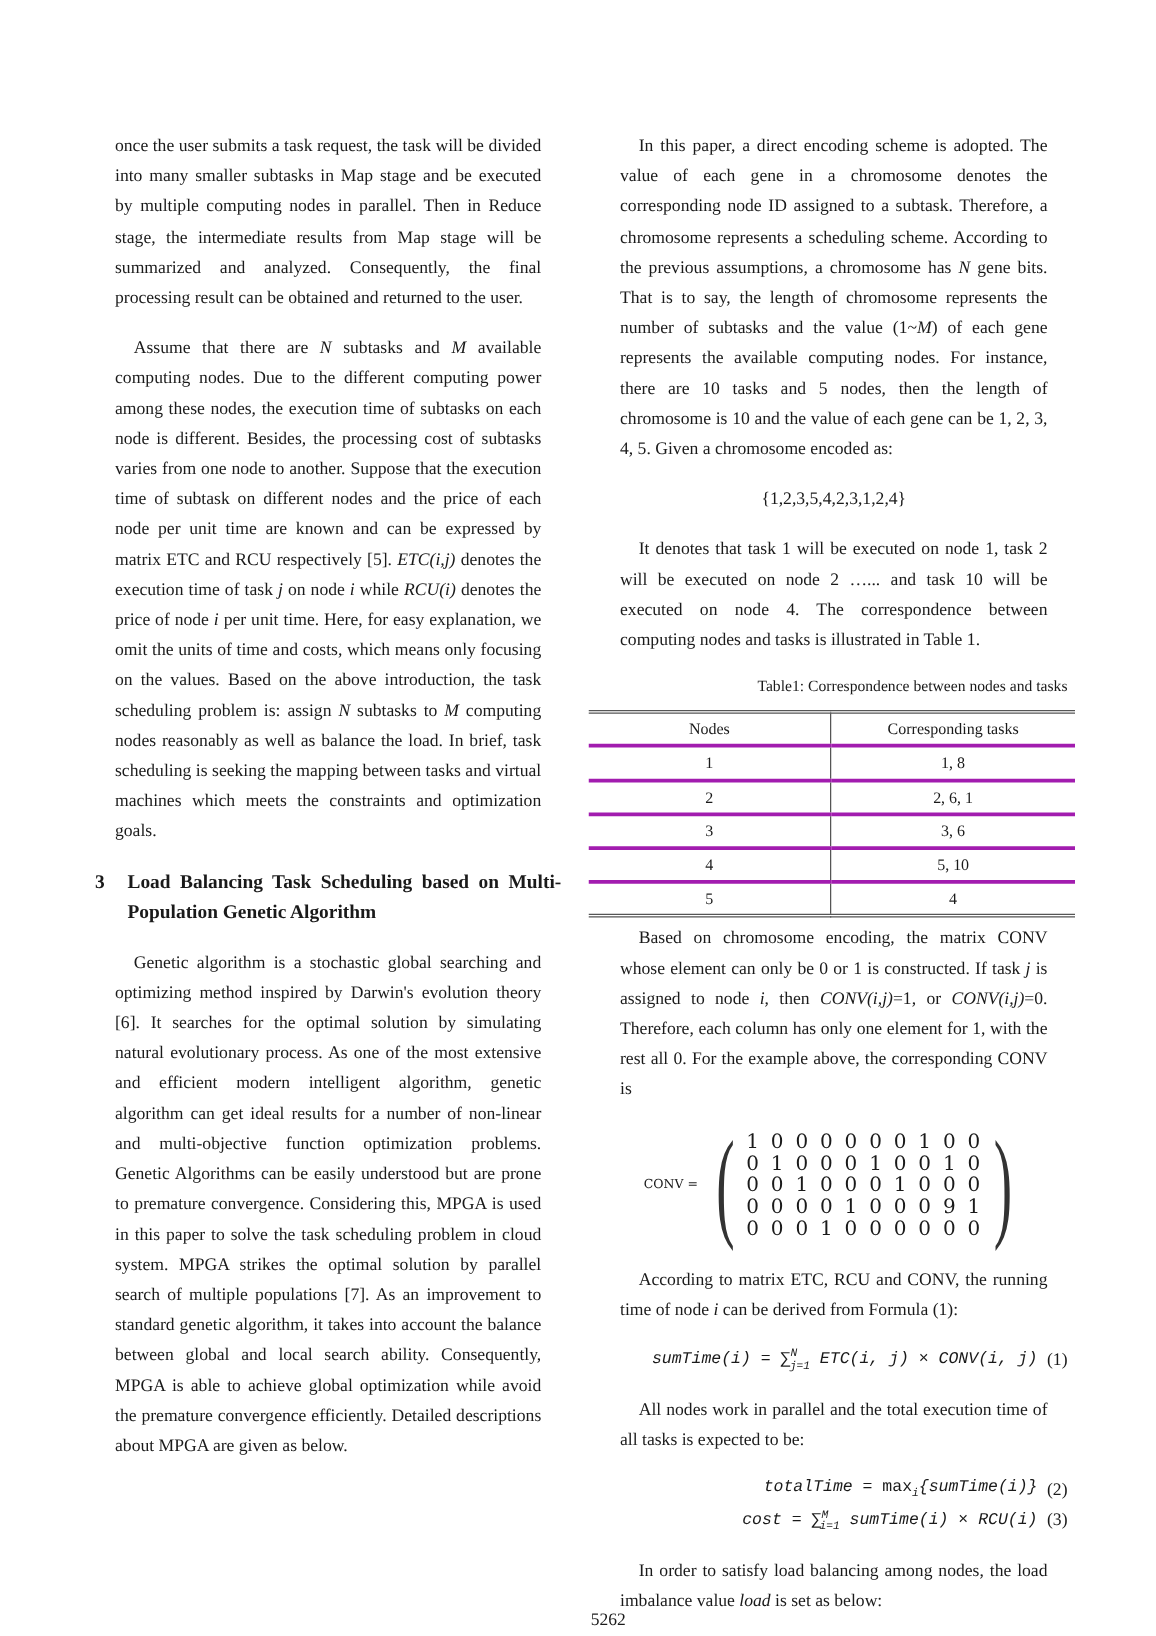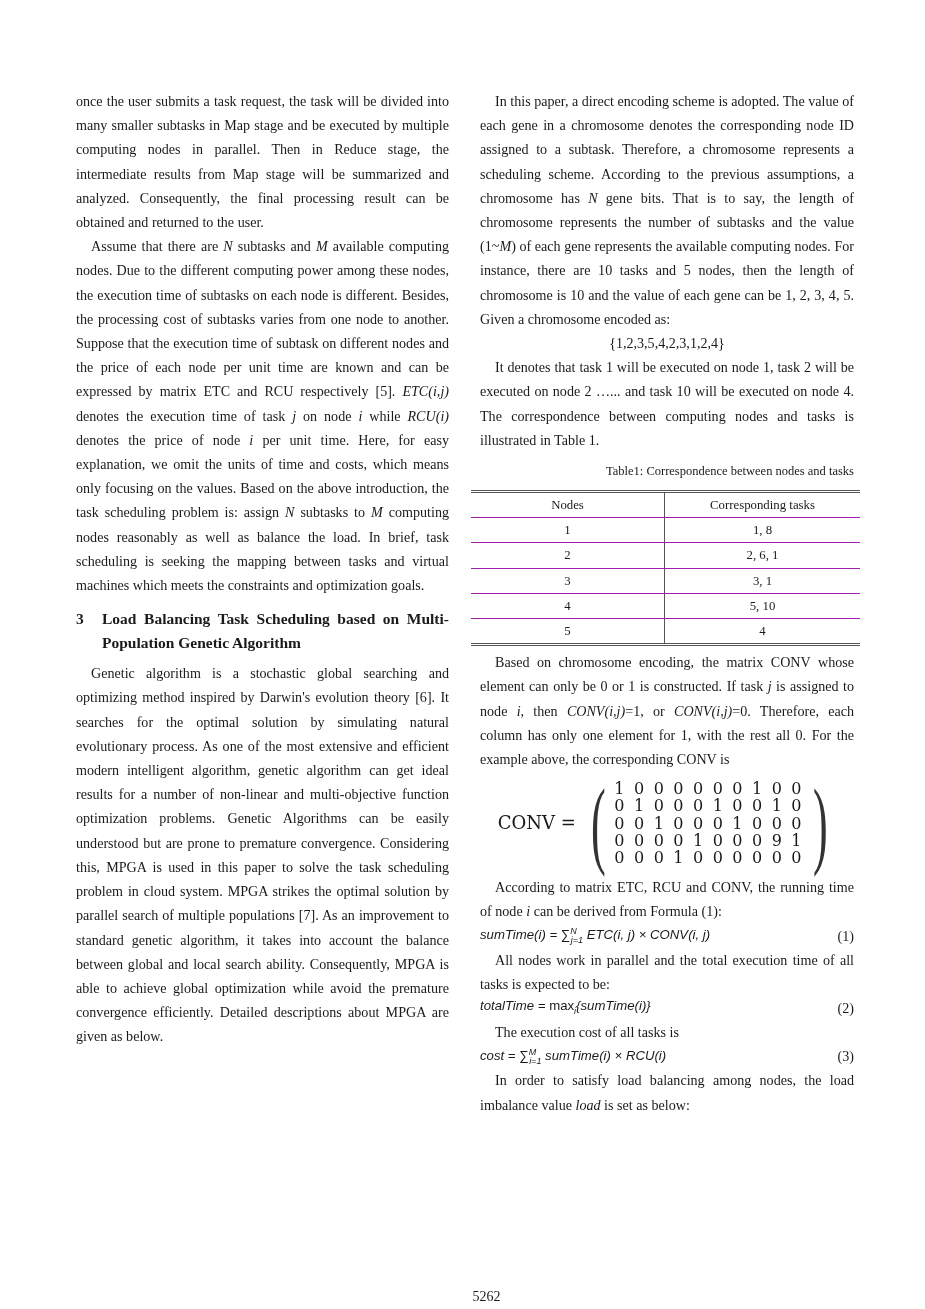--- a/index.html
+++ b/index.html
@@ -1,40 +1,40 @@
 <!DOCTYPE html>
 <html><head>
 <meta charset="utf-8">
 <style>
   html, body { margin:0; padding:0; background:#ffffff; }
   body { width:925px; height:1309px; position:relative; overflow:hidden;
          font-family:"Liberation Serif", serif; color:#1a1a1a; }
   .col { position:absolute; top:89px; width:373px; font-size:14.1px; line-height:24.2px; }
   .col.left { left:76px; }
   .col.right { left:480px; width:374px; }
-  p { margin:0; text-align:justify; }
+  p { margin:16px; text-align:justify; }
   p.indent { text-indent:15px; }
   .sec { font-weight:bold; font-size:15.5px; line-height:24px; margin:10px 0 6px 0; display:flex; }
   .sec .num { width:26px; flex:0 0 auto; }
   .sec .t { text-align:justify; text-align-last:left; }
   .sub { font-weight:bold; font-size:14.1px; margin:0 0 8px 0; line-height:24px; }
   .sub .num { display:inline-block; width:36px; }
   .center { text-align:center; }
   .caption { font-size:12.5px; text-align:right; margin:10px 0 10px 0; line-height:18px; }
   table { border-collapse:collapse; width:389px; margin-left:-9px; font-size:12.8px; }
   table { border-top:3px double #555; border-bottom:3px double #555; }
-  td, th { font-weight:normal; text-align:center; height:24px; padding:0; border-bottom:1px solid #a21caf; }
+  td, th { font-weight:normal; text-align:center; height:24px; padding:0; border-bottom:3px solid #a21caf; }
   td:first-child, th:first-child { border-right:1px solid #555; width:193px; }
   tr:last-child td { border-bottom:none; }
   .matrix-wrap { display:flex; justify-content:center; align-items:center; margin:4px 0 4px 0; height:96px; }
-  .matrix-label { font-family:"DejaVu Serif", serif; font-size:18px; margin-right:6px; }
+  .matrix-label { font-family:"DejaVu Serif", serif; font-size:10px; margin-right:6px; }
   .paren { font-size:98px; line-height:96px; font-weight:100; transform:scaleX(0.45); color:#333; display:inline-block; }
   .matrix { display:flex; flex-direction:column; font-family:"DejaVu Serif", serif; font-size:16px; line-height:17.4px; letter-spacing:2.2px; }
   .formula { display:flex; justify-content:space-between; align-items:center; height:24px; }
-  .formula .expr { flex:1; text-align:left; font-family:Liberation Sans, sans-serif; font-style:italic; font-size:13.2px; }
+  .formula .expr { flex:1; text-align:right; font-family:Liberation Mono, monospace; font-style:italic; font-size:13.2px; }
   .formula .no { font-size:14.1px; width:24px; text-align:right; }
   .up { font-style:normal; }
   sup, sub { font-size:9px; }
   .pagenum { position:absolute; top:1289px; left:0; width:925px; text-align:center; font-size:14px;padding-left:24px; }
 </style>
 </head>
 <body>
 
 <div class="col left">
   <p>once the user submits a task request, the task will be divided into many smaller subtasks in Map stage and be executed by multiple computing nodes in parallel. Then in Reduce stage, the intermediate results from Map stage will be summarized and analyzed. Consequently, the final processing result can be obtained and returned to the user.</p>
@@ -63,21 +63,21 @@
       <tr>
           <td>1</td>
           <td>1, 8</td>
         </tr>
       <tr>
           <td>2</td>
           <td>2, 6, 1</td>
         </tr>
       <tr>
           <td>3</td>
-          <td>3, 1</td>
+          <td>3, 6</td>
         </tr>
       <tr>
           <td>4</td>
           <td>5, 10</td>
         </tr>
       <tr>
           <td>5</td>
           <td>4</td>
         </tr>
     </tbody>
@@ -105,21 +105,20 @@
     <span class="no">(1)</span>
   </div>
 
   <p class="indent">All nodes work in parallel and the total execution time of all tasks is expected to be:</p>
 
   <div class="formula">
     <span class="expr"><span>totalTime = </span><span class="up">max</span><sub>i</sub><span>{sumTime(i)}</span></span>
     <span class="no">(2)</span>
   </div>
 
-  <p class="indent">The execution cost of all tasks is</p>
 
   <div class="formula">
     <span class="expr"><span>cost = </span><span class="up">∑</span><sup>M</sup><sub style="margin-left:-7px">i=1</sub><span> sumTime(i) × RCU(i)</span></span>
     <span class="no">(3)</span>
   </div>
 
   <p class="indent"><span>In order to satisfy load balancing among nodes, the load imbalance value </span><i>load</i><span> is set as below:</span></p>
 </div>
 
 <div class="pagenum">5262</div>

